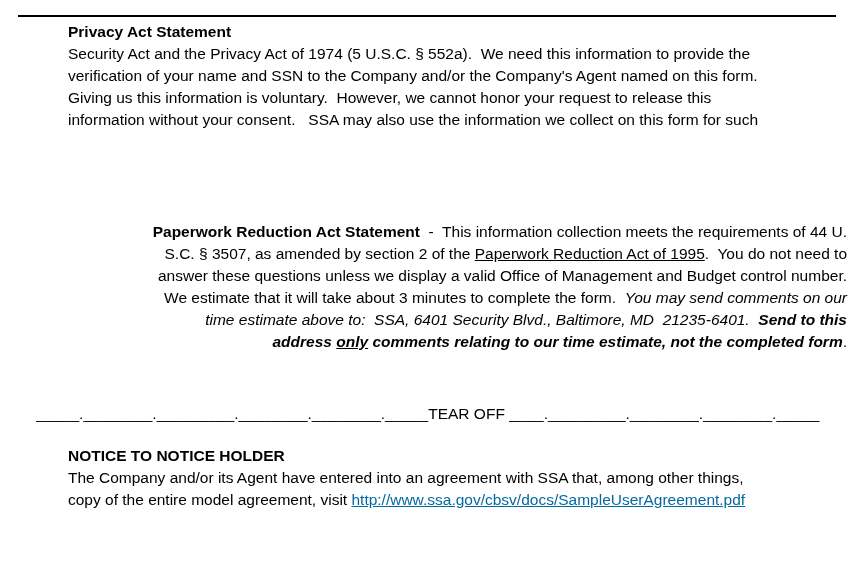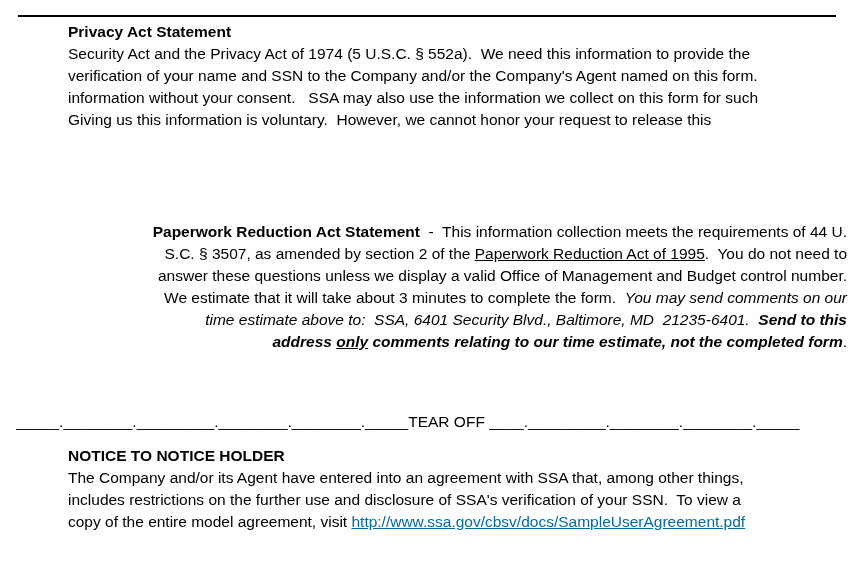--- a/index.html
+++ b/index.html
@@ -24,38 +24,38 @@
     margin:0;font-size:15.5px;line-height:22px;font-weight:bold;
   }
   .line{
     white-space:pre;line-height:22px;
   }
   .b{font-weight:bold;}
   .i{font-style:italic;}
   .u{text-decoration:underline;}
   a.link{text-decoration:underline;cursor:pointer;}
   .tearoff{
-    position:absolute;left:16px;top:403px;width:822px;
-    white-space:nowrap;overflow:hidden;line-height:22px;margin-top:8px;
+    position:absolute;left:36px;top:403px;width:822px;
+    white-space:nowrap;overflow:hidden;line-height:22px;
   }
 </style>
 </head>
 <body>
 
 <div class="page">
 
   <div class="top-rule"></div>
 
   <section class="privacy">
     <h3>Privacy Act Statement</h3>
     <div class="para">
         <div class="line"><span class="">Security Act and the Privacy Act of 1974 (5 U.S.C. § 552a).  We need this information to provide the</span></div>
         <div class="line"><span class="">verification of your name and SSN to the Company and/or the Company's Agent named on this form.</span></div>
+        <div class="line"><span class="">Giving us this information is voluntary.  However, we cannot honor your request to release this</span></div>
         <div class="line"><span class="">information without your consent.   SSA may also use the information we collect on this form for such</span></div>
-        <div class="line"><span class="">Giving us this information is voluntary.  However, we cannot honor your request to release this</span></div>
       </div>
   </section>
 
   <section class="paperwork">
     <div class="para">
         <div class="line"><span class="b">Paperwork Reduction Act Statement</span><span class="">  -  This information collection meets the requirements of 44 U.</span></div>
         <div class="line"><span class="">S.C. § 3507, as amended by section 2 of the </span><span class="u">Paperwork Reduction Act of 1995</span><span class="">.  You do not need to</span></div>
         <div class="line"><span class="">answer these questions unless we display a valid Office of Management and Budget control number.</span></div>
         <div class="line"><span class="">We estimate that it will take about 3 minutes to complete the form.  </span><span class="i">You may send comments on our</span></div>
         <div class="line"><span class="i">time estimate above to:  SSA, 6401 Security Blvd., Baltimore, MD  21235-6401.  </span><span class="b i">Send to this</span></div>
@@ -64,18 +64,17 @@
   </section>
 
   <div class="tearoff">
     <span>_____.________._________.________.________._____</span><span class="tear-label">TEAR OFF</span><span> ____._________.________.________._____</span>
   </div>
 
   <section class="notice">
     <h3>NOTICE TO NOTICE HOLDER</h3>
     <div class="para">
         <div class="line"><span class="">The Company and/or its Agent have entered into an agreement with SSA that, among other things,</span></div>
-        <div class="line"><span class="">includes restrictions on the further use and disclosure of SSA's verification of your SSN.  To view a</span></div>
         <div class="line"><span class="">copy of the entire model agreement, visit </span><a class="link" href="#" style="color: #0369a1;">http://www.ssa.gov/cbsv/docs/SampleUserAgreement.pdf</a></div>
       </div>
   </section>
 
 </div>
 
 </body></html>

